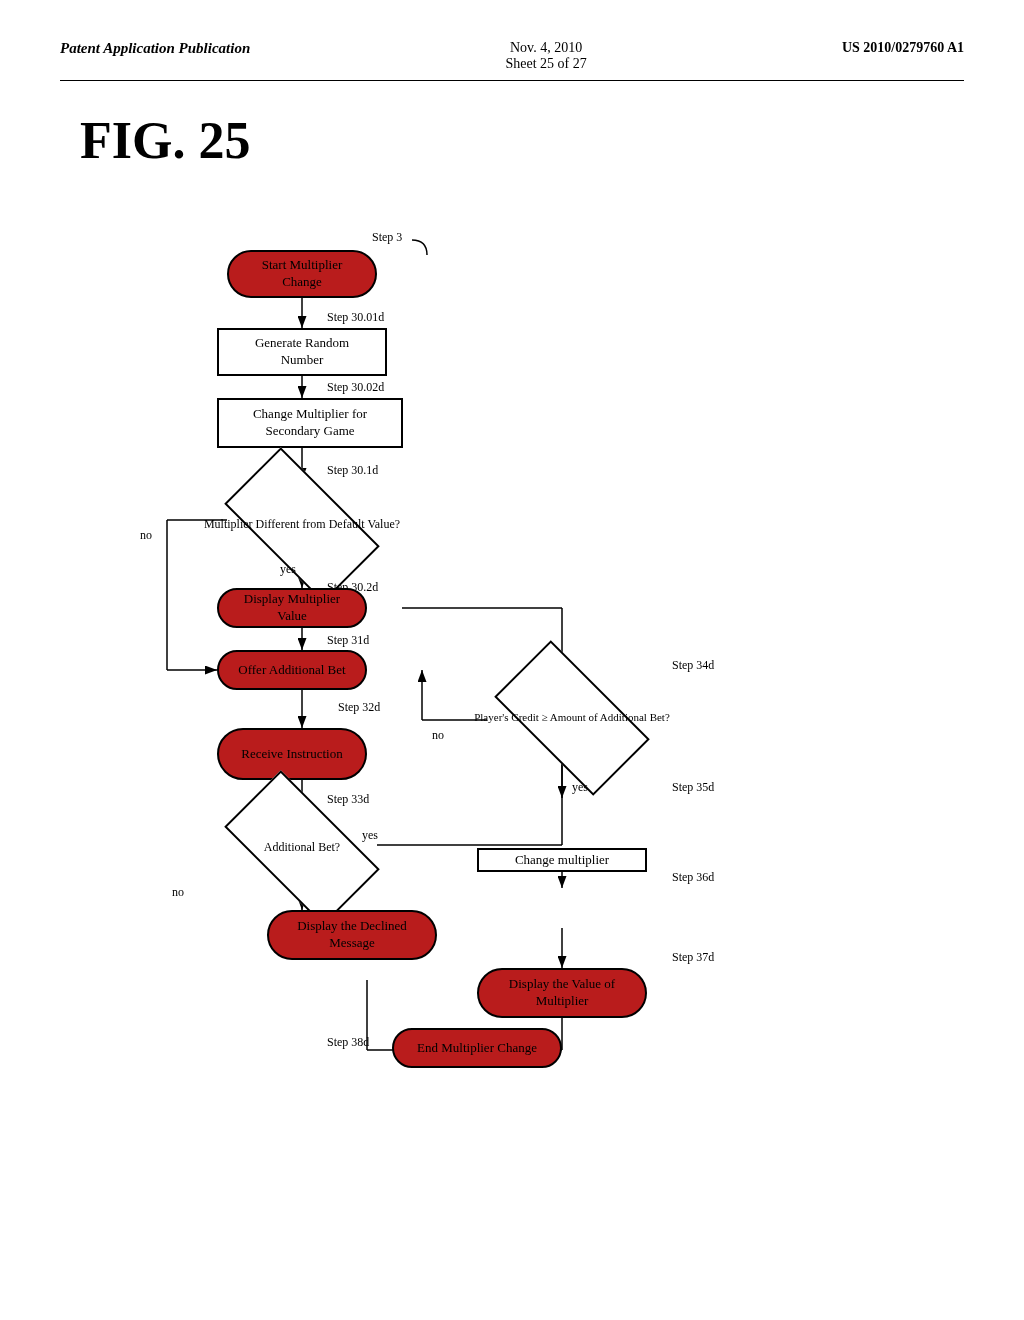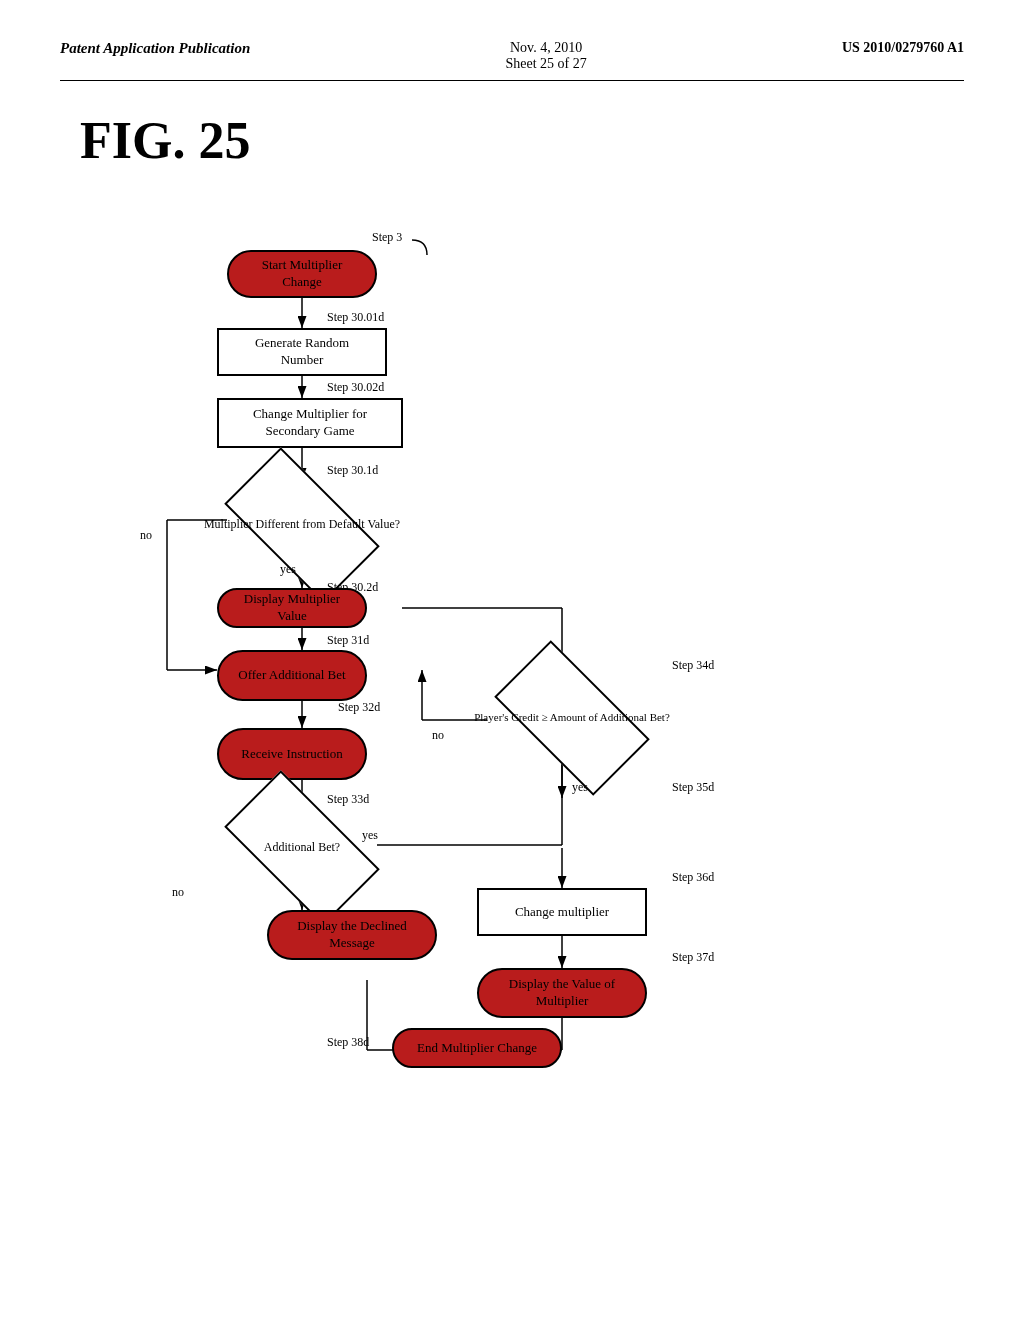--- a/index.html
+++ b/index.html
@@ -224,21 +224,21 @@
 
     <div class="step-label" style="left:208px; top:382px;">yes</div>
 
     <div class="step-label" style="left:255px; top:390px;margin-top:10px;">Step 30.2d</div>
 
     <div class="fc-element fc-rounded" style="left:145px; top:408px; width:150px; height:40px;">Display Multiplier
 Value</div>
 
     <div class="step-label" style="left:255px; top:453px;">Step 31d</div>
 
-    <div class="fc-element fc-rounded" style="left:145px; top:470px; width:150px; height:51px;text-align:right;">Offer Additional Bet</div>
+    <div class="fc-element fc-rounded" style="left:145px; top:470px; width:150px; height:40px;text-align:right;">Offer Additional Bet</div>
 
     <div class="step-label" style="left:266px; top:520px;">Step 32d</div>
 
     <div class="fc-element fc-rounded" style="left:145px; top:548px; width:150px; height:52px;">Receive
 Instruction</div>
 
     <div class="step-label" style="left:255px; top:612px;">Step 33d</div>
 
     <div class="fc-diamond-wrapper" style="left:100px; top:620px; width:260px; height:95px;">
       <div class="fc-diamond"></div>
@@ -259,21 +259,21 @@
 
     <div class="step-label" style="left:360px; top:548px;">no</div>
 
     <div class="step-label" style="left:500px; top:600px;">yes</div>
 
     <div class="step-label" style="left:600px; top:600px;">Step 35d</div>
 
 
     <div class="step-label" style="left:600px; top:690px;">Step 36d</div>
 
-    <div class="fc-element fc-rect" style="left:405px; top:708px; width:170px; height:48px;">Change multiplier</div>
+    <div class="fc-element fc-rect" style="left:405px; top:668px; width:170px; height:24px;">Change multiplier</div>
 
     <div class="step-label" style="left:600px; top:770px;">Step 37d</div>
 
     <div class="fc-element fc-rounded" style="left:405px; top:788px; width:170px; height:50px;">Display the Value of
 Multiplier</div>
 
     <div class="fc-element fc-rounded" style="left:195px; top:730px; width:170px; height:50px;">Display the Declined
 Message</div>
 
     <div class="step-label" style="left:255px; top:855px;">Step 38d</div>

